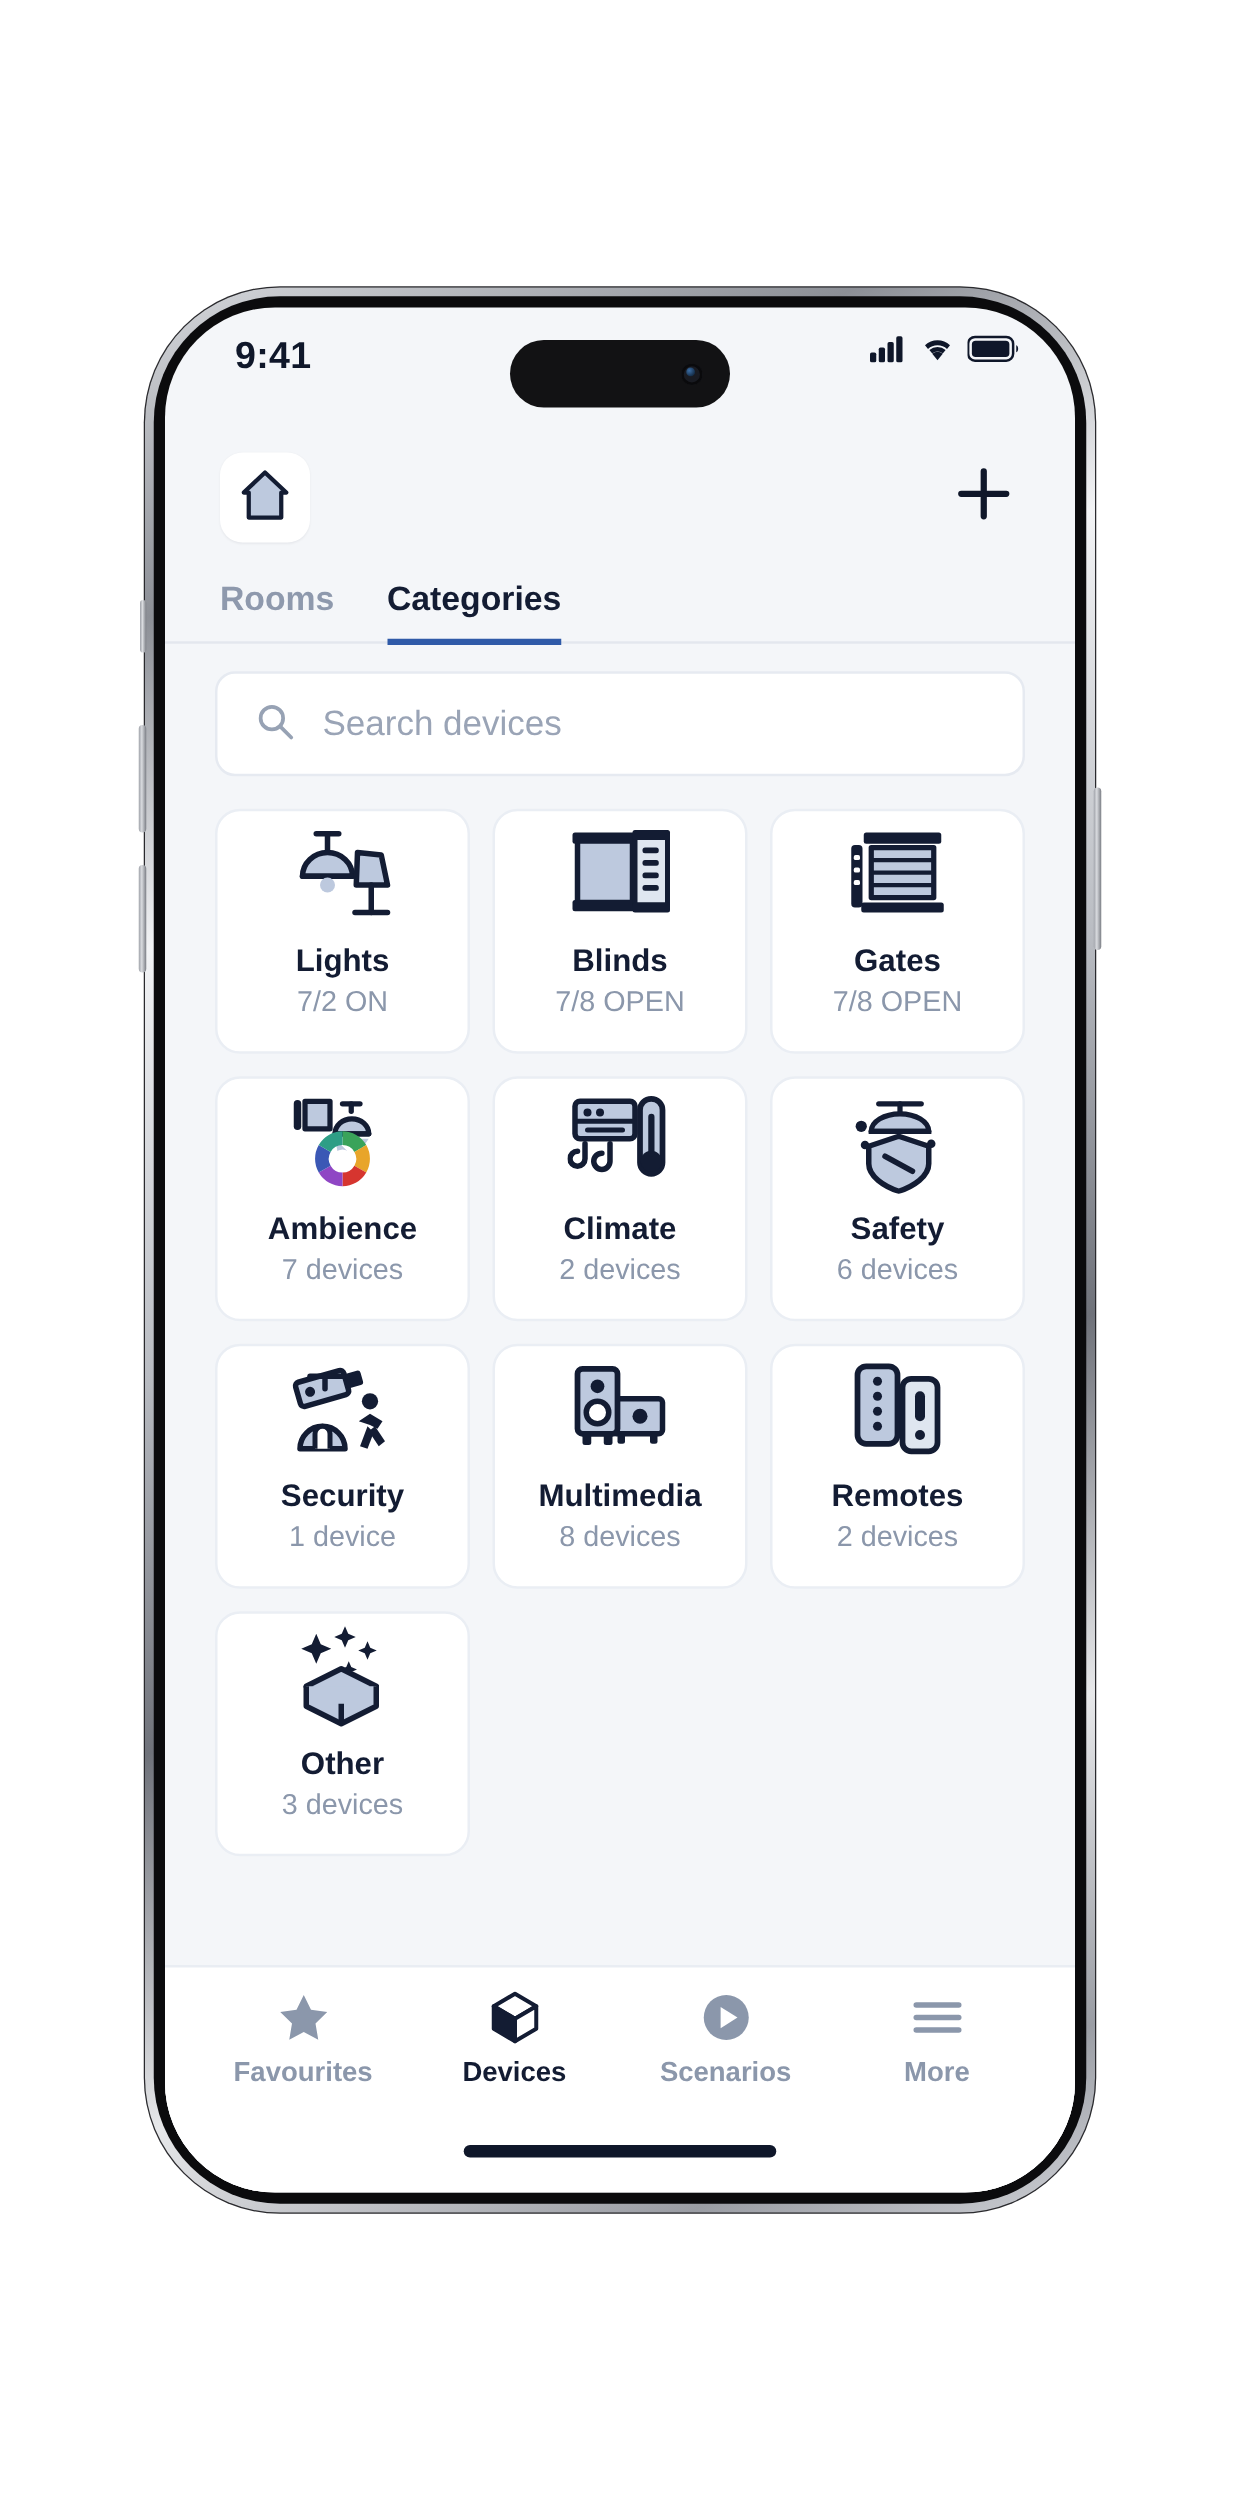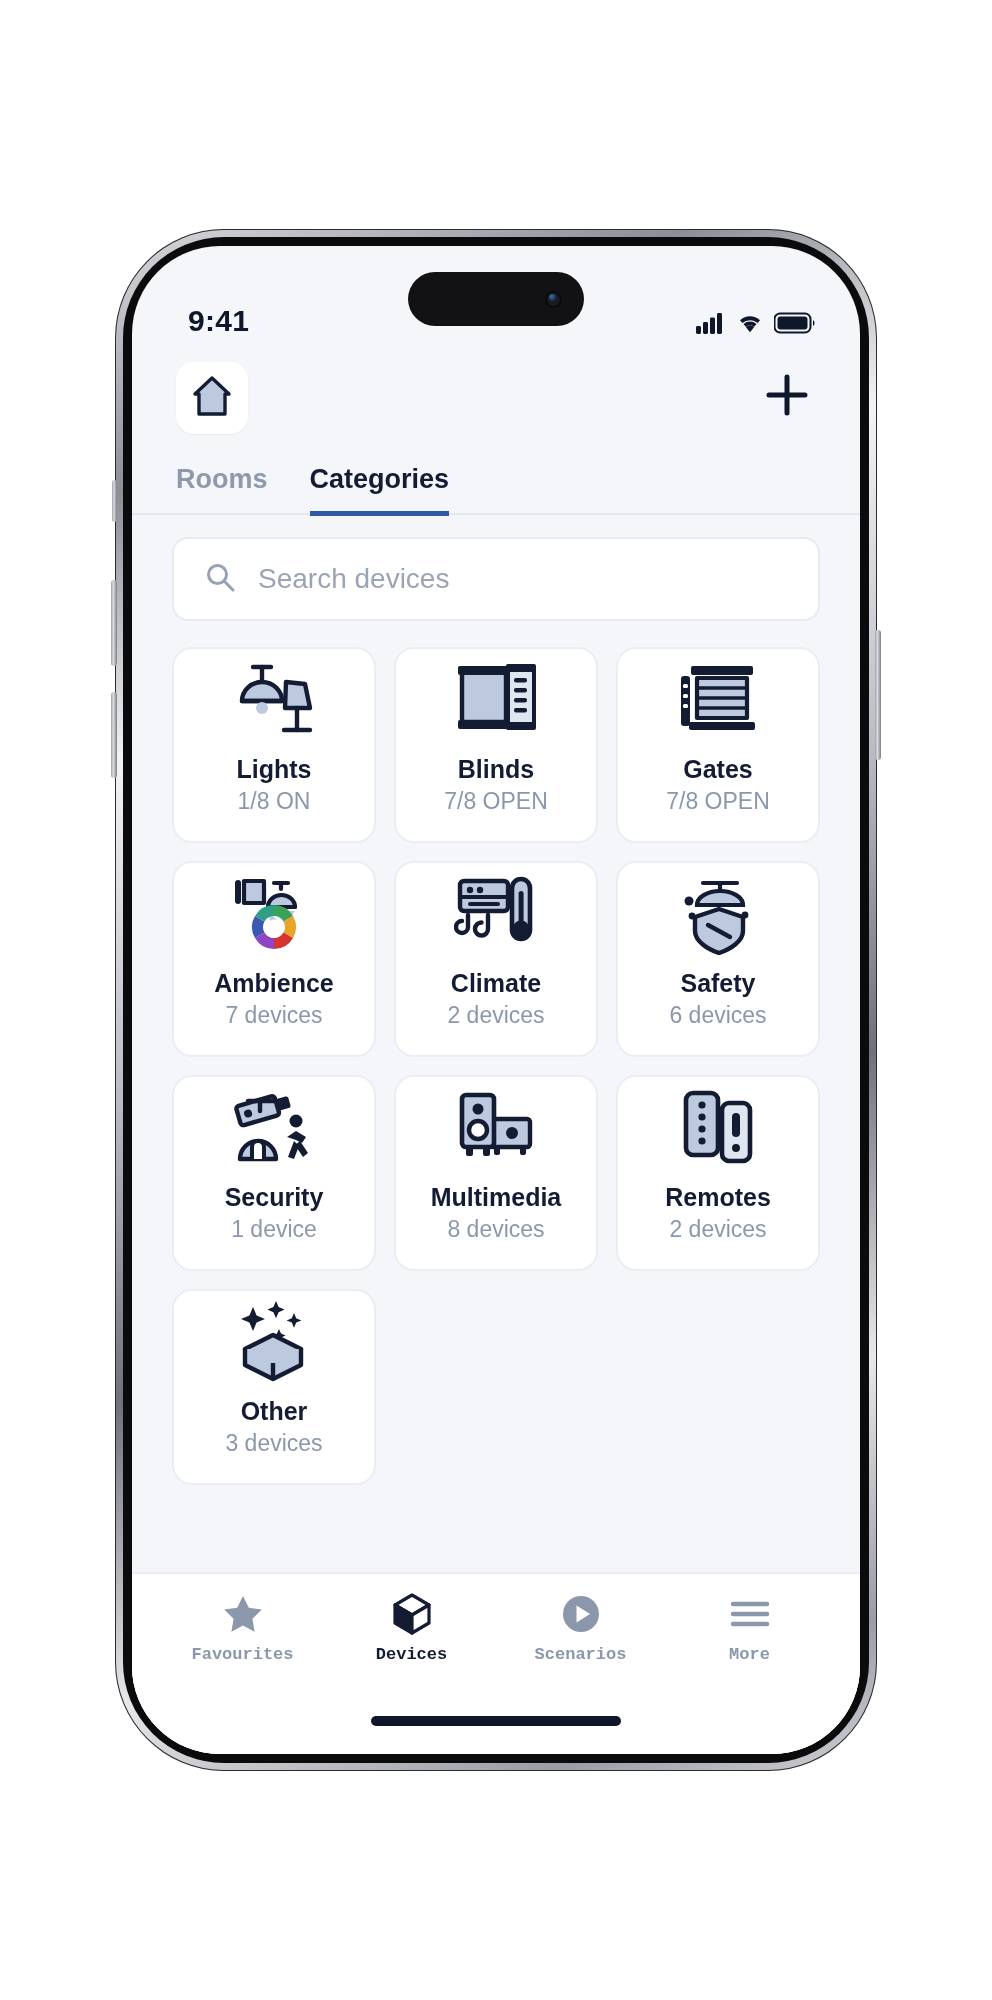--- a/index.html
+++ b/index.html
@@ -50,21 +50,21 @@
   }
   .btn-silent { left: -4px; top: 250px; width: 5px; height: 42px; }
   .btn-volup  { left: -5px; top: 350px; width: 6px; height: 86px; }
   .btn-voldn  { left: -5px; top: 462px; width: 6px; height: 86px; }
   .btn-power  { right: -5px; top: 400px; width: 6px; height: 130px; }
 
   
   .statusbar {
     position: relative;
     height: 92px;
-    display: flex; align-items: flex-end; justify-content: space-between;
+    display: flex; align-items: flex-start; justify-content: space-between;
     padding: 22px 44px 0 56px;
   }
   .sb-time {
     font-size: 30px; font-weight: bold; color: #0f172a;
     letter-spacing: 0.3px;
   }
   .sb-right { display: flex; align-items: center; gap: 10px; }
   .notch {
     position: absolute;
     left: 50%; transform: translateX(-50%);
@@ -172,21 +172,21 @@
     height: 140px;
     background: #ffffff;
     border-top: 2px solid #e9edf3;
     display: flex; align-items: flex-start; justify-content: space-around;
     padding: 18px 26px 0 26px;
   }
   .navitem {
     width: 160px;
     display: flex; flex-direction: column; align-items: center; gap: 9px;
   }
-  .navitem .nav-label { font-size: 17px; font-weight: bold; color: #8b97ab; font-family: Liberation Mono, monospace; }
+  .navitem .nav-label { font-size: 22px; font-weight: bold; color: #8b97ab; }
   .navitem.active .nav-label { color: #131c33; }
   .nav-ico { height: 44px; display: flex; align-items: center; justify-content: center; }
 
   .homebar {
     height: 42px; background: #ffffff;
     display: flex; align-items: flex-start; justify-content: center;
     padding-top: 4px;
   }
   .homebar i {
     display: block; width: 250px; height: 10px;
@@ -288,21 +288,21 @@
                     <path d="M11 43 a20 19 0 0 1 40 0 Z" fill="#bdc9de"></path>
                     <path d="M11 43 H51"></path>
                     <circle cx="31" cy="50" r="6" fill="#bdc9de" stroke="none"></circle>
                     <path d="M55 24 L74 26 L79 50 L54 50 Z" fill="#bdc9de"></path>
                     <path d="M66 50 V72"></path>
                     <path d="M53 72 H79"></path>
                   </g>
                 </svg>
               </div>
               <div class="card-label">Lights</div>
-              <div class="card-meta">1/8 ON</div>
+              <div class="card-meta">7/2 ON</div>
             </div>
 
             <div class="card">
               <div class="card-icon">
                 <svg width="84" height="82" viewBox="0 0 84 82">
                   <rect x="8" y="14" width="44" height="50" fill="#bdc9de" stroke="#131c33" stroke-width="4.4" stroke-linejoin="round"></rect>
                   <rect x="4" y="8" width="52" height="9" rx="2" fill="#131c33"></rect>
                   <rect x="4" y="62" width="52" height="9" rx="2" fill="#131c33"></rect>
                   <rect x="54" y="12" width="26" height="54" fill="#dfe6f0" stroke="#131c33" stroke-width="4" stroke-linejoin="round"></rect>
                   <rect x="52" y="6" width="30" height="8" rx="2" fill="#131c33"></rect>

